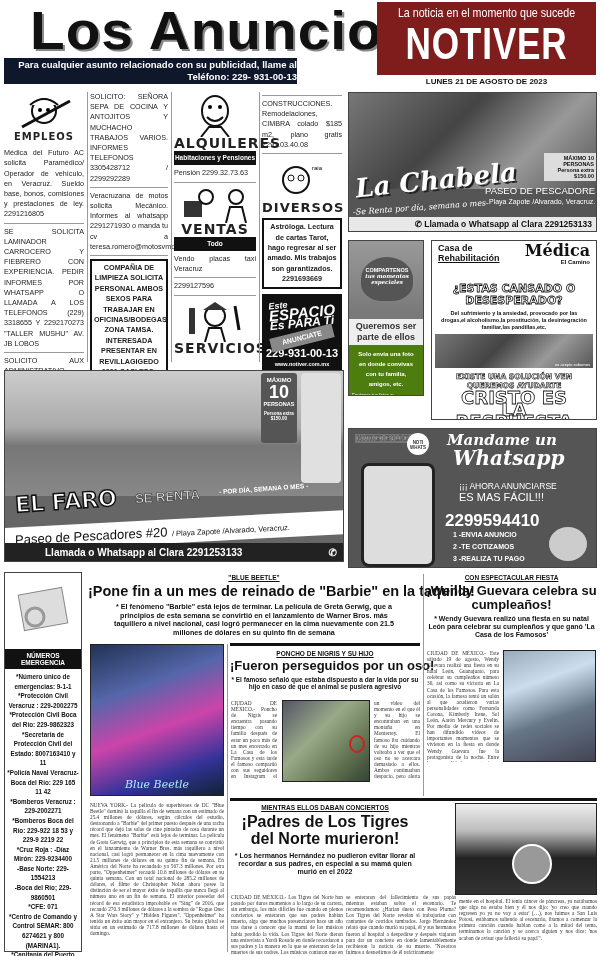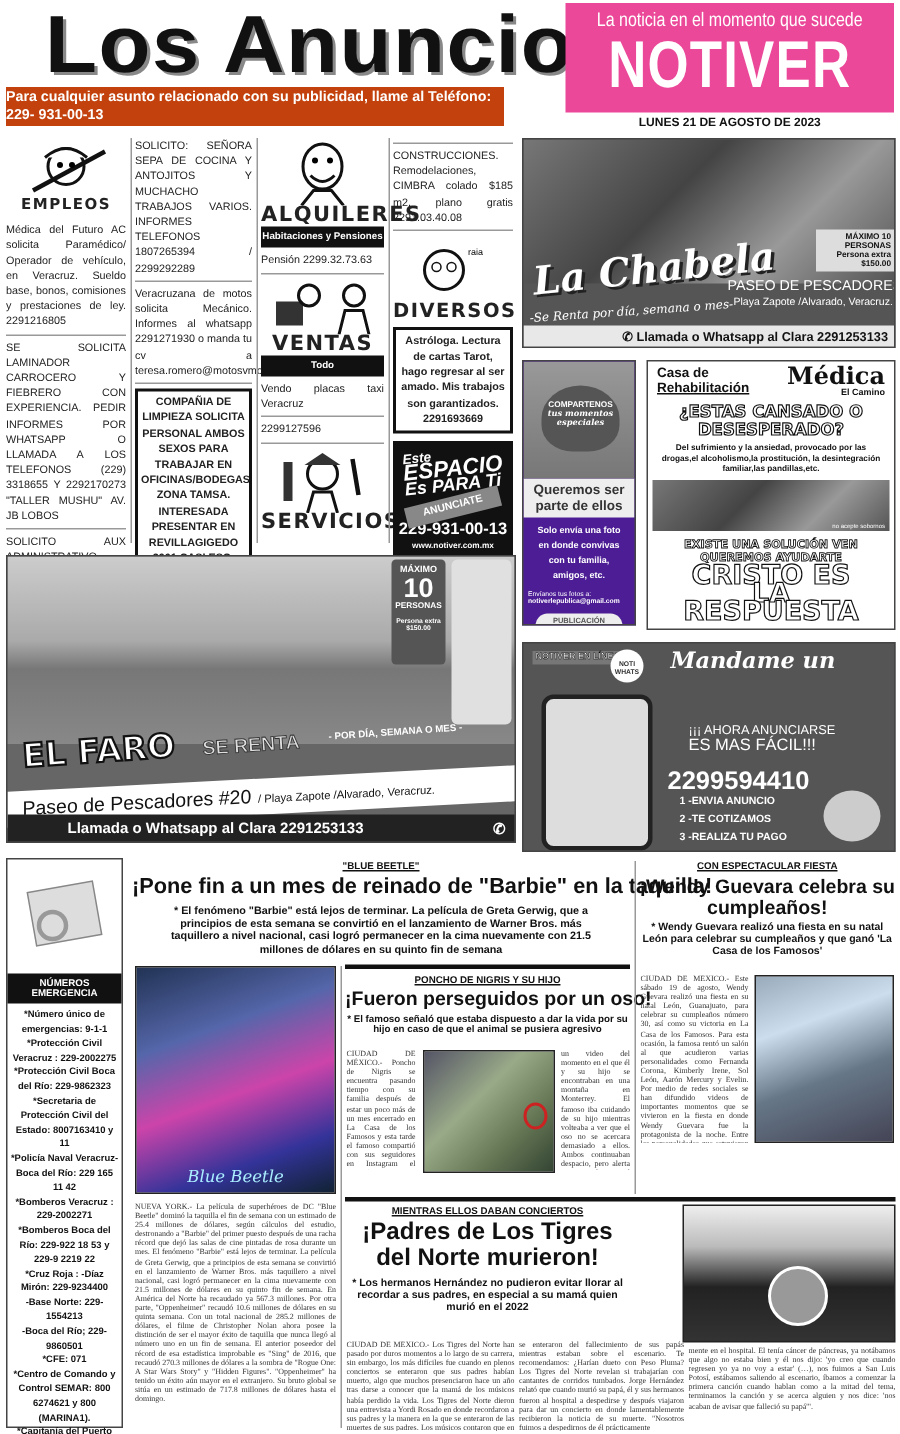--- a/index.html
+++ b/index.html
@@ -1,21 +1,21 @@
 <!DOCTYPE html>
 <html><head>
 <meta charset="utf-8">
 <style>
 *{box-sizing:border-box;margin:0;padding:0}
 body{width:600px;height:956px;background:#fff;font-family:"Liberation Sans",sans-serif;color:#111;position:relative;overflow:hidden}
 .abs{position:absolute}
 
 #logo{left:30px;top:2px;font-family:"Liberation Sans",sans-serif;font-weight:900;font-size:54px;letter-spacing:1px;color:#111;text-shadow:2px 2px 0 #888;line-height:56px;transform:scaleX(1.05);transform-origin:left}
-#contactbar{left:4px;top:58px;width:332px;height:26px;background:#c2410c;color:#fff;font-weight:bold;font-size:9.5px;text-align:left;line-height:12px;padding-top:1px}
-#notiverbox{left:377px;top:2px;width:219px;height:73px;background:#ec4899;color:#fff;text-align:center}
+#contactbar{left:4px;top:58px;width:293px;height:26px;background:#0f172a;color:#fff;font-weight:bold;font-size:9.5px;text-align:right;line-height:12px;padding-top:1px}
+#notiverbox{left:377px;top:2px;width:219px;height:73px;background:#7f1d1d;color:#fff;text-align:center}
 #notiverbox .tag{font-family:"Liberation Sans Narrow","Liberation Sans",sans-serif;font-size:13px;margin-top:3px;transform:scaleX(.82);white-space:nowrap}
 #notiverbox .name{font-weight:900;font-size:44px;line-height:48px;transform:scaleX(.8);letter-spacing:1px}
 #date{left:377px;top:77px;width:219px;font-size:8px;font-weight:bold;text-align:center}
 
 .col{font-size:7.2px;line-height:10.2px;color:#222;text-align:justify}
 .sep{border-bottom:1px solid #999;margin:3px 0}
 .vrule{background:#999;width:1px}
 .cathead{font-family:"DejaVu Sans",sans-serif;font-weight:900;font-size:17px;text-align:center;letter-spacing:1px}
 .catbar{background:#111;color:#fff;font-size:6.5px;font-weight:bold;text-align:center;padding:2px 0;margin:3px 0}
 .boxad{border:2px solid #111;font-weight:bold;text-align:center;font-size:7.2px;line-height:10.4px;padding:2px}
@@ -57,21 +57,21 @@
   <div class="cathead" style="font-size:10px;margin-top:-2px">EMPLEOS</div>
   <div style="margin-top:6px">Médica del Futuro AC solicita Paramédico/ Operador de vehículo, en Veracruz. Sueldo base, bonos, comisiones y prestaciones de ley. 2291216805</div>
   <div class="sep"></div>
   <div>SE SOLICITA LAMINADOR CARROCERO Y FIEBRERO CON EXPERIENCIA. PEDIR INFORMES POR WHATSAPP O LLAMADA A LOS TELEFONOS (229) 3318655 Y 2292170273 "TALLER MUSHU" AV. JB LOBOS</div>
   <div class="sep"></div>
   <div>SOLICITO AUX ADMINISTRATIVO PARA TALLER AUTOMOTRIZ EN BOCA DEL RIO. INF AL 7777861785</div>
 </div>
 <div class="abs vrule" style="left:87px;top:92px;height:270px"></div>
 
 <div class="abs col" style="left:90px;top:92px;width:78px">
-  <div>SOLICITO: SEÑORA SEPA DE COCINA Y ANTOJITOS Y MUCHACHO TRABAJOS VARIOS. INFORMES TELEFONOS 1807265394 / 2299292289</div>
+  <div>SOLICITO: SEÑORA SEPA DE COCINA Y ANTOJITOS Y MUCHACHO TRABAJOS VARIOS. INFORMES TELEFONOS 3305428712 / 2299292289</div>
   <div class="sep"></div>
   <div>Veracruzana de motos solicita Mecánico. Informes al whatsapp 2291271930 o manda tu cv a teresa.romero@motosvmo.com</div>
   <div class="sep"></div>
   <div class="boxad">COMPAÑIA DE LIMPIEZA SOLICITA PERSONAL AMBOS SEXOS PARA TRABAJAR EN OFICINAS/BODEGAS ZONA TAMSA. INTERESADA PRESENTAR EN REVILLAGIGEDO 2901 CASI ESQ. CARLOS CRUZ. CONTRATACION INMEDIATA INFORMES 2292135761</div>
   <div style="margin-top:3px">SOLICITO EMPLEADO para mantenimiento hotel, 3 horas diarias, 4 días a la semana. Inf. 2292.93.80.43</div>
 </div>
 <div class="abs vrule" style="left:171px;top:92px;height:270px"></div>
 
 <div class="abs col" style="left:174px;top:92px;width:82px">
   <div class="toon" style="height:46px">
@@ -146,21 +146,21 @@
   </div>
   <div class="abs" style="left:6px;top:72px;font-family:'DejaVu Serif',serif;font-style:italic;font-weight:bold;font-size:26px;color:#fff;text-shadow:2px 2px 0 #222;transform:rotate(-6deg)">La Chabela</div>
   <div class="abs" style="left:4px;top:110px;font-family:'DejaVu Serif',serif;font-style:italic;font-size:8px;color:#fff;transform:rotate(-4deg)">-Se Renta por día, semana o mes-</div>
   <div class="abs" style="left:136px;top:92px;color:#fff;font-size:9.5px;white-space:nowrap">PASEO DE PESCADORES #13</div>
   <div class="abs" style="left:140px;top:105px;color:#fff;font-size:7px;white-space:nowrap">Playa Zapote /Alvarado, Veracruz.</div>
   <div class="abs" style="left:0;top:124px;width:249px;height:16px;background:#e8e8e8;font-size:8.5px;font-weight:bold;text-align:right;padding:2px 6px;white-space:nowrap">
     <span>✆ </span><span>Llamada o Whatsapp al  Clara 2291253133</span>
   </div>
 </div>
 
-<div class="abs adframe" style="left:348px;top:240px;width:76px;height:177px;background:#4c1d95;color:#fff;text-align:center">
+<div class="abs adframe" style="left:348px;top:240px;width:76px;height:156px;background:#4d7c0f;color:#fff;text-align:center">
   <div style="height:78px;background:linear-gradient(#999,#777);position:relative">
     <div style="position:absolute;left:12px;top:16px;width:52px;height:44px;background:#555;border-radius:50% 50% 40% 40%;font-size:5.5px;font-weight:bold;padding-top:10px">
       <div>COMPARTENOS</div>
       <div style="font-style:italic;font-family:'DejaVu Serif',serif">tus momentos especiales</div>
     </div>
   </div>
   <div style="background:#eee;color:#333;font-weight:bold;font-size:9px;line-height:11px;padding:2px 0">Queremos ser parte de ellos</div>
   <div style="font-size:6px;font-weight:bold;line-height:10px;padding:4px 6px">Solo envía una foto en donde convivas con tu familia, amigos, etc.</div>
   <div style="font-size:4.5px;text-align:left;padding-left:3px">Envíanos tus fotos a:</div>
   <div style="font-size:4.5px;font-weight:bold;text-align:left;padding-left:3px">notiverlepublica@gmail.com</div>
@@ -174,21 +174,21 @@
   <div style="display:flex;justify-content:space-between;padding:2px 6px 0">
     <div style="font-weight:bold;font-size:9px;line-height:10px;text-align:left">
       <div>Casa de</div>
       <div style="text-decoration:underline">Rehabilitación</div>
     </div>
     <div style="text-align:right">
       <div style="font-family:'DejaVu Serif',serif;font-weight:bold;font-size:16px;line-height:16px">Médica</div>
       <div style="font-size:6px;font-weight:bold">El Camino</div>
     </div>
   </div>
-  <div style="font-family:'DejaVu Sans',sans-serif;font-weight:900;font-size:11px;line-height:12px;color:#fff;-webkit-text-stroke:.8px #111;margin-top:4px;padding:0 6px">¿ESTAS CANSADO O DESESPERADO?</div>
+  <div style="font-family:'DejaVu Sans',sans-serif;font-weight:900;font-size:11px;line-height:12px;color:#fff;-webkit-text-stroke:.8px #111;margin-top:18px;padding:0 6px">¿ESTAS CANSADO O DESESPERADO?</div>
   <div style="font-size:5.5px;font-weight:bold;line-height:7px;padding:3px 6px">Del sufrimiento y la ansiedad, provocado por las drogas,el alcoholismo,la prostitución, la desintegración familiar,las pandillas,etc.</div>
   <div class="photo" style="height:34px;margin:0 3px;position:relative">
     <span style="position:absolute;right:3px;bottom:1px;color:#fff;font-size:4px">no acepte sobornos</span>
   </div>
   <div style="font-family:'DejaVu Sans',sans-serif;font-weight:900;font-size:7.5px;line-height:9px;color:#fff;-webkit-text-stroke:.6px #111;margin-top:4px;padding:0 3px">EXISTE UNA SOLUCIÓN VEN QUEREMOS AYUDARTE</div>
   <div style="font-family:'DejaVu Sans',sans-serif;font-weight:900;font-size:18px;line-height:12px;color:#fff;-webkit-text-stroke:.8px #111;margin-top:2px;padding:0 14px">CRISTO ES LA RESPUESTA</div>
 </div>
 
 <div class="abs adframe" style="left:4px;top:370px;width:340px;height:192px;background:#666">
   <div class="photo" style="height:125px;background:linear-gradient(180deg,#ccc 0%,#aaa 45%,#777 60%,#888 100%)"></div>
@@ -213,20 +213,21 @@
 </div>
 
 <div class="abs adframe" style="left:348px;top:428px;width:249px;height:140px;background:#555;color:#fff">
   <div class="abs" style="left:6px;top:5px;font-size:6px;font-weight:900;line-height:7px;color:#fff;-webkit-text-stroke:.3px #000;background:#777;padding:1px 2px">
     <div>NOTIVER EN LÍNEA</div>
   </div>
   <div class="abs" style="left:58px;top:4px;width:22px;height:22px;border-radius:50%;background:#fff;color:#333;font-size:4.5px;font-weight:bold;text-align:center;padding-top:7px">NOTI WHATS</div>
   <div class="abs" style="left:12px;top:34px;width:74px;height:104px;background:#ddd;border:3px solid #222;border-radius:8px"></div>
   <div class="abs" style="left:98px;top:4px;font-family:'DejaVu Serif',serif;font-style:italic;font-weight:bold;font-size:15px;line-height:15px">
     <div>Mandame un</div>
+    <div style="font-size:20px;line-height:20px;padding-left:6px">Whatsapp</div>
   </div>
   <div class="abs" style="left:110px;top:52px;font-size:8.5px;line-height:11px">
     <div>¡¡¡ AHORA ANUNCIARSE</div>
     <div style="font-size:11px">ES MAS FÁCIL!!!</div>
   </div>
   <div class="abs" style="left:96px;top:82px;font-size:17px;font-weight:900">2299594410</div>
   <div class="abs" style="left:104px;top:100px;font-size:7px;font-weight:bold;line-height:12px">
     <div><span>1</span> <span>-ENVIA ANUNCIO</span></div>
     <div><span>2</span> <span>-TE COTIZAMOS</span></div>
     <div><span>3</span> <span>-REALIZA TU PAGO</span></div>

